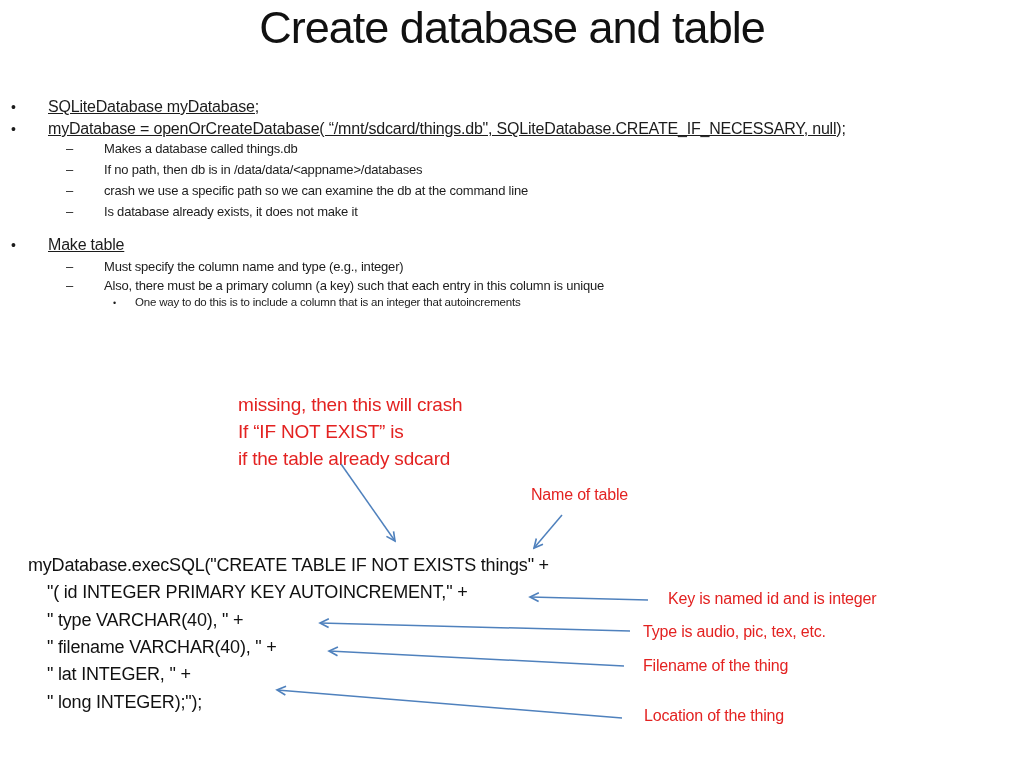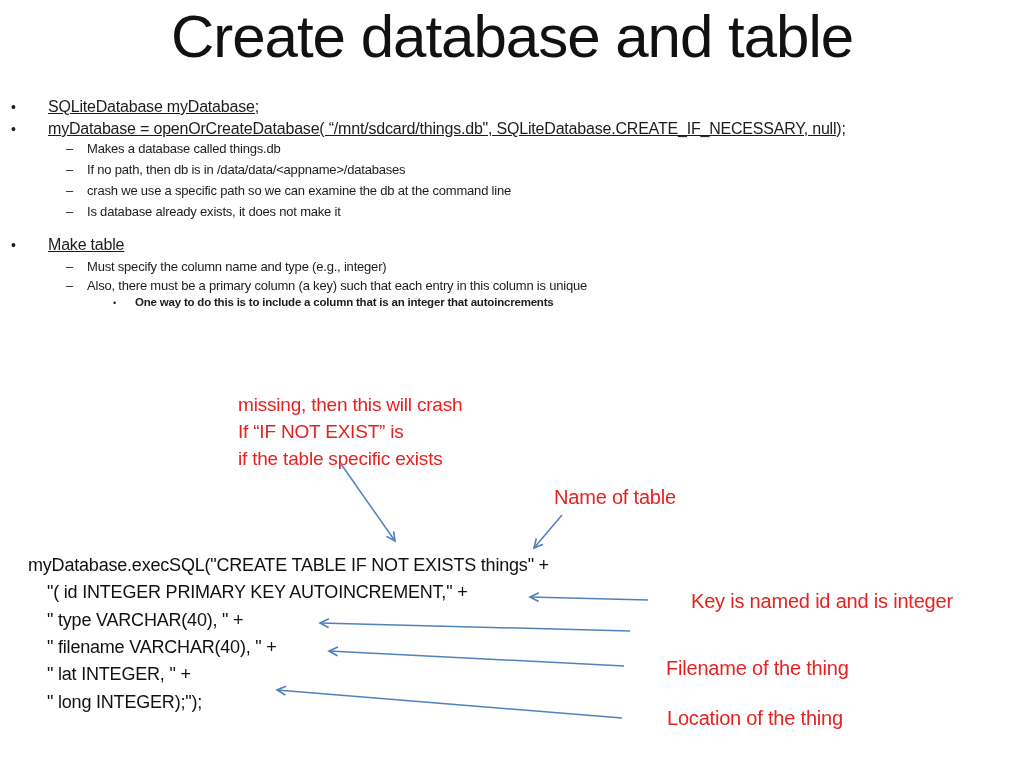--- a/index.html
+++ b/index.html
@@ -7,45 +7,45 @@
     width:1024px;height:768px;background:#ffffff;
     font-family:"Liberation Sans", sans-serif;
     color:#1c1c1c;position:relative;overflow:hidden;
     letter-spacing:-0.2px;
   }
   .slide{position:absolute;inset:0;}
 
   
   .title{
     position:absolute;top:2px;left:0;width:1024px;
-    text-align:center;font-size:60px;font-weight:500;
+    text-align:center;font-size:45px;font-weight:500;
     letter-spacing:-1px;color:#111;margin:0;
   }
 
   
   .line{position:absolute;left:0;width:1000px;}
   .mk{position:absolute;color:#1c1c1c;}
   .tx{position:absolute;white-space:nowrap;}
   .l1 .tx{font-size:16px;text-decoration:underline;}
   .l1 .mk{font-size:14px;left:11px;top:1px;}
   .l2 .tx{font-size:13px;}
   .l2 .mk{font-size:13px;left:66px;}
-  .l3 .tx{font-size:11.5px;font-weight:bold;}
+  .l3 .tx{font-size:11.5px;}
   .l3 .mk{font-size:9px;left:113px;top:2px;}
   .l1 .tx{left:48px;}
-  .l2 .tx{left:87px;}
+  .l2 .tx{left:104px;}
   .l3 .tx{left:135px;}
 
   
   .code-line{position:absolute;font-size:18px;color:#111;white-space:nowrap;letter-spacing:-0.2px;}
 
   
   .red{color:#e32221;}
   .crash-note{position:absolute;left:238px;top:391px;font-size:19px;line-height:27px;}
-  .callout{position:absolute;font-size:20px;white-space:nowrap;margin-left:23px;}
+  .callout{position:absolute;font-size:16px;white-space:nowrap;}
 
   .arrows{position:absolute;top:0;left:0;pointer-events:none;}
 </style>
 </head>
 <body>
 
 <div class="slide">
 
   <h1 class="title">Create database and table</h1>
 
@@ -93,25 +93,26 @@
   <div class="code-line" style="top:555px;left:28px">myDatabase.execSQL("CREATE TABLE IF NOT EXISTS things" +</div>
   <div class="code-line" style="top:582px;left:47px">"( id INTEGER PRIMARY KEY AUTOINCREMENT," +</div>
   <div class="code-line" style="top:610px;left:47px">" type VARCHAR(40), " +</div>
   <div class="code-line" style="top:637px;left:47px">" filename VARCHAR(40), " +</div>
   <div class="code-line" style="top:664px;left:47px">" lat INTEGER, " +</div>
   <div class="code-line" style="top:692px;left:47px">" long INTEGER);");</div>
 
   <div class="crash-note red">
     <div>missing, then this will crash</div>
     <div>If “IF NOT EXIST” is</div>
-    <div>if the table specific exists</div>
+    <div>if the table already sdcard</div>
   </div>
 
   <div class="callout red" style="left:531px;top:486px">Name of table</div>
   <div class="callout red" style="left:668px;top:590px">Key is named id and is integer</div>
+  <div class="callout red" style="left:643px;top:623px">Type is audio, pic, tex, etc.</div>
   <div class="callout red" style="left:644px;top:707px">Location of the thing</div>
   <div class="callout red" style="left:643px;top:657px">Filename of the thing</div>
 
   <svg class="arrows" width="1024" height="768" viewBox="0 0 1024 768">
     <defs>
       <marker id="ah" viewBox="0 0 11 10" markerWidth="12" markerHeight="11" refX="9.5" refY="5" orient="auto" markerUnits="userSpaceOnUse">
         <path d="M1.5,1 L9.5,5 L1.5,9" fill="none" stroke="#4f81bd" stroke-width="1.5"></path>
       </marker>
     </defs>
     <line x1="341" y1="464" x2="395" y2="541" stroke="#4f81bd" stroke-width="1.5" marker-end="url(#ah)"></line>

